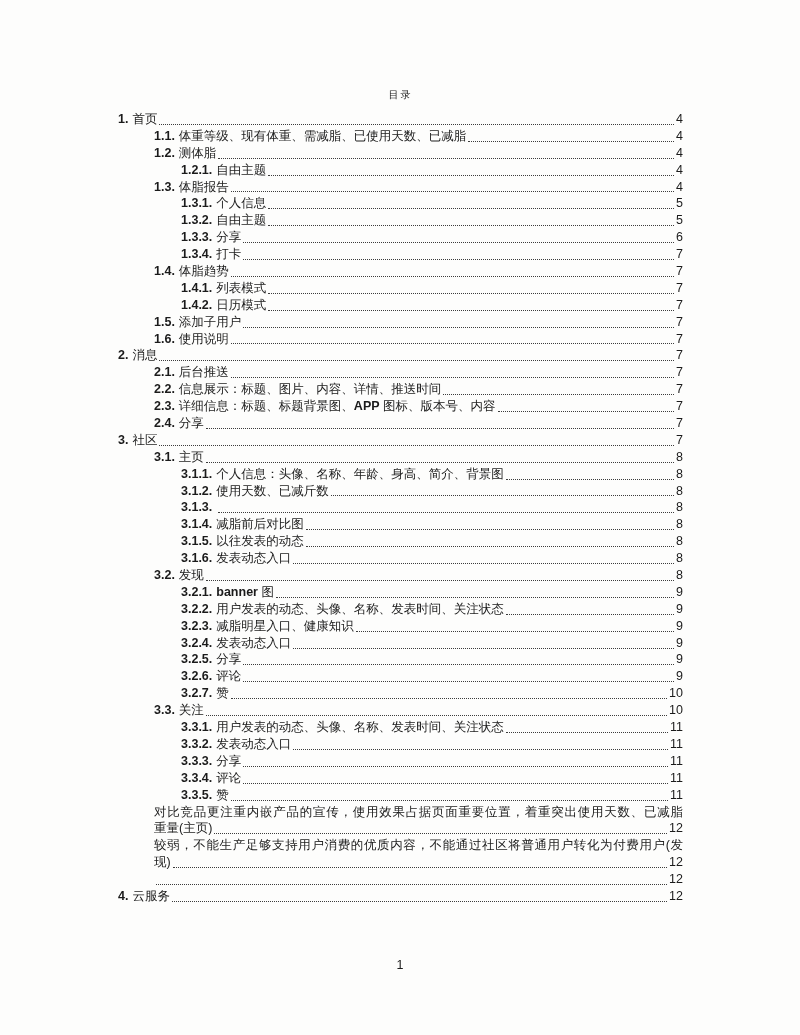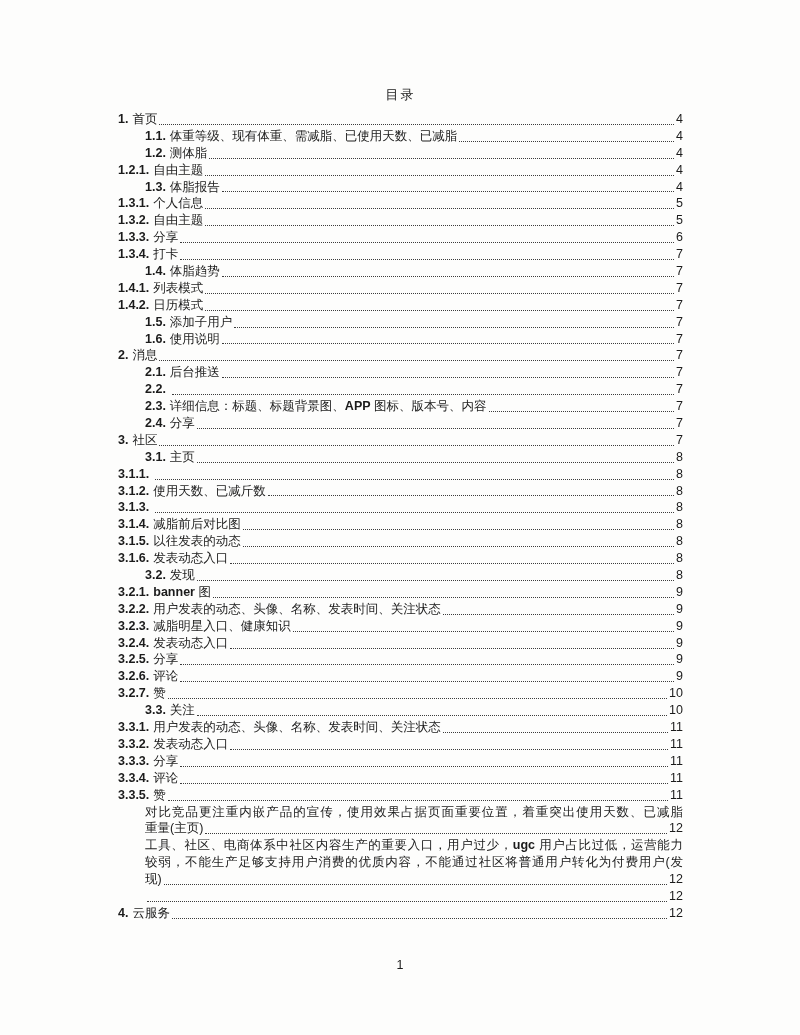--- a/index.html
+++ b/index.html
@@ -11,31 +11,31 @@
     overflow: hidden;
     font-family: "Liberation Sans", "DejaVu Sans", sans-serif;
     color: #1b1b1b;
     -webkit-font-smoothing: antialiased;
   }
   .page-inner {
     padding: 86px 117px 0 118px;
   }
   .doc-title {
     text-align: center;
-    font-size: 13px;
+    font-size: 10px;
     line-height: 18px;
     letter-spacing: 2px;
     font-weight: 500;
     margin-bottom: 7px;
   }
   .toc-list { font-size: 12.5px; }
   .entry { margin: 0; }
   .lvl1 { margin-left: 0; }
-  .lvl2 { margin-left: 27px; }
-  .lvl3 { }
+  .lvl2 { margin-left: 36px; }
+  .lvl3 { margin-left: 63px; }
   .row {
     display: flex;
     align-items: flex-end;
     line-height: 16.9px;
     height: 16.9px;
   }
   .row-fill {
     display: block;
     line-height: 16.9px;
     height: 16.9px;
@@ -200,20 +200,21 @@
         <div class="row">
           <span class="num">2.1.</span>
           <span class="txt">后台推送</span>
           <span class="leader"></span>
           <span class="page-num">7</span>
         </div>
       </div>
       <div class="entry lvl2">
         <div class="row">
           <span class="num">2.2.</span>
+          <span class="txt">信息展示：标题、图片、内容、详情、推送时间</span>
           <span class="leader"></span>
           <span class="page-num">7</span>
         </div>
       </div>
       <div class="entry lvl2">
         <div class="row">
           <span class="num">2.3.</span>
           <span class="txt">详细信息：标题、标题背景图、<span class="latin">APP</span> 图标、版本号、内容</span>
           <span class="leader"></span>
           <span class="page-num">7</span>
@@ -239,20 +240,21 @@
         <div class="row">
           <span class="num">3.1.</span>
           <span class="txt">主页</span>
           <span class="leader"></span>
           <span class="page-num">8</span>
         </div>
       </div>
       <div class="entry lvl3">
         <div class="row">
           <span class="num">3.1.1.</span>
+          <span class="txt">个人信息：头像、名称、年龄、身高、简介、背景图</span>
           <span class="leader"></span>
           <span class="page-num">8</span>
         </div>
       </div>
       <div class="entry lvl3">
         <div class="row">
           <span class="num">3.1.2.</span>
           <span class="txt">使用天数、已减斤数</span>
           <span class="leader"></span>
           <span class="page-num">8</span>
@@ -403,21 +405,20 @@
       </div>
       <div class="entry lvl2">
         <div class="row-fill"><span class="txt">对比竞品更注重内嵌产品的宣传，使用效果占据页面重要位置，着重突出使用天数、已减脂</span></div>
         <div class="row">
           <span class="txt">重量(主页)</span>
           <span class="leader"></span>
           <span class="page-num">12</span>
         </div>
       </div>
       <div class="entry lvl2">
-        <div class="row-fill"><span class="txt">工具、社区、电商体系中社区内容生产的重要入口，用户过少，<span class="latin">ugc</span> 用户占比过低，运营能力</span></div>
         <div class="row-fill"><span class="txt">较弱，不能生产足够支持用户消费的优质内容，不能通过社区将普通用户转化为付费用户(发</span></div>
         <div class="row">
           <span class="txt">现)</span>
           <span class="leader"></span>
           <span class="page-num">12</span>
         </div>
       </div>
       <div class="entry lvl2">
         <div class="row">
           <span class="leader"></span>

